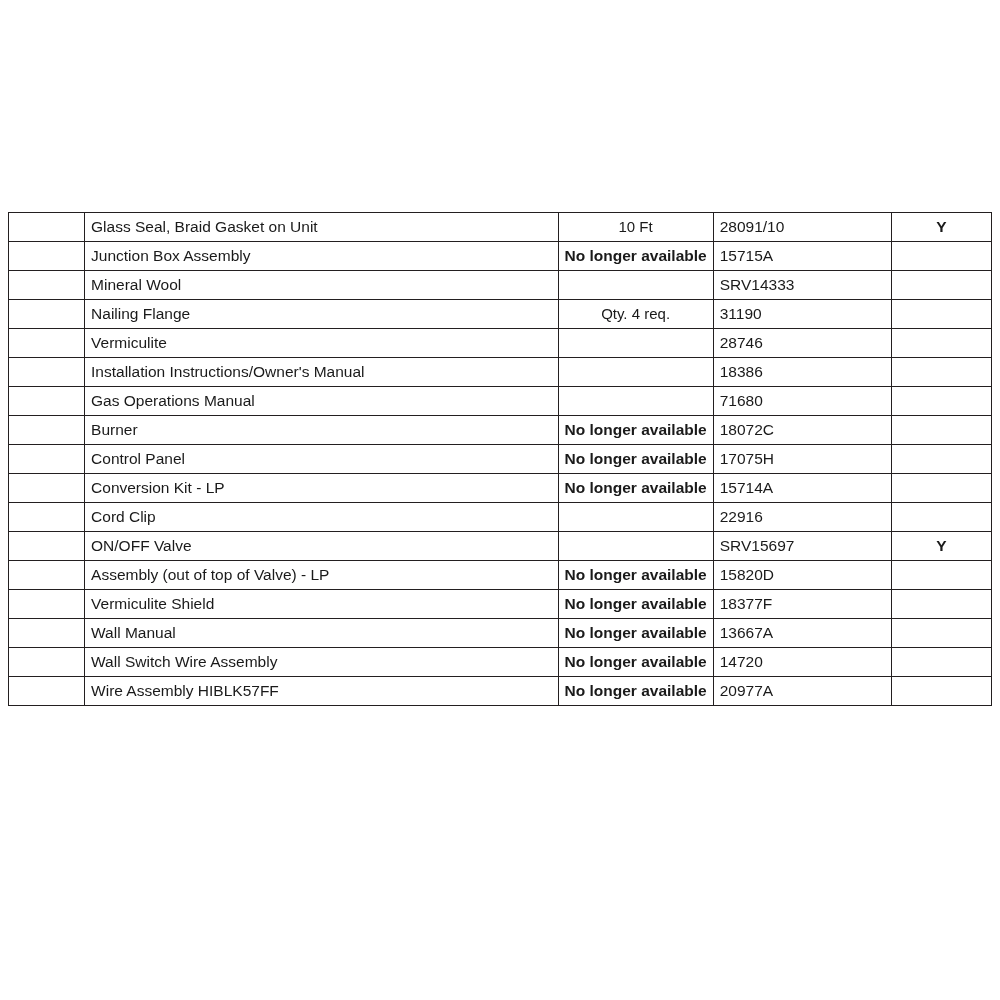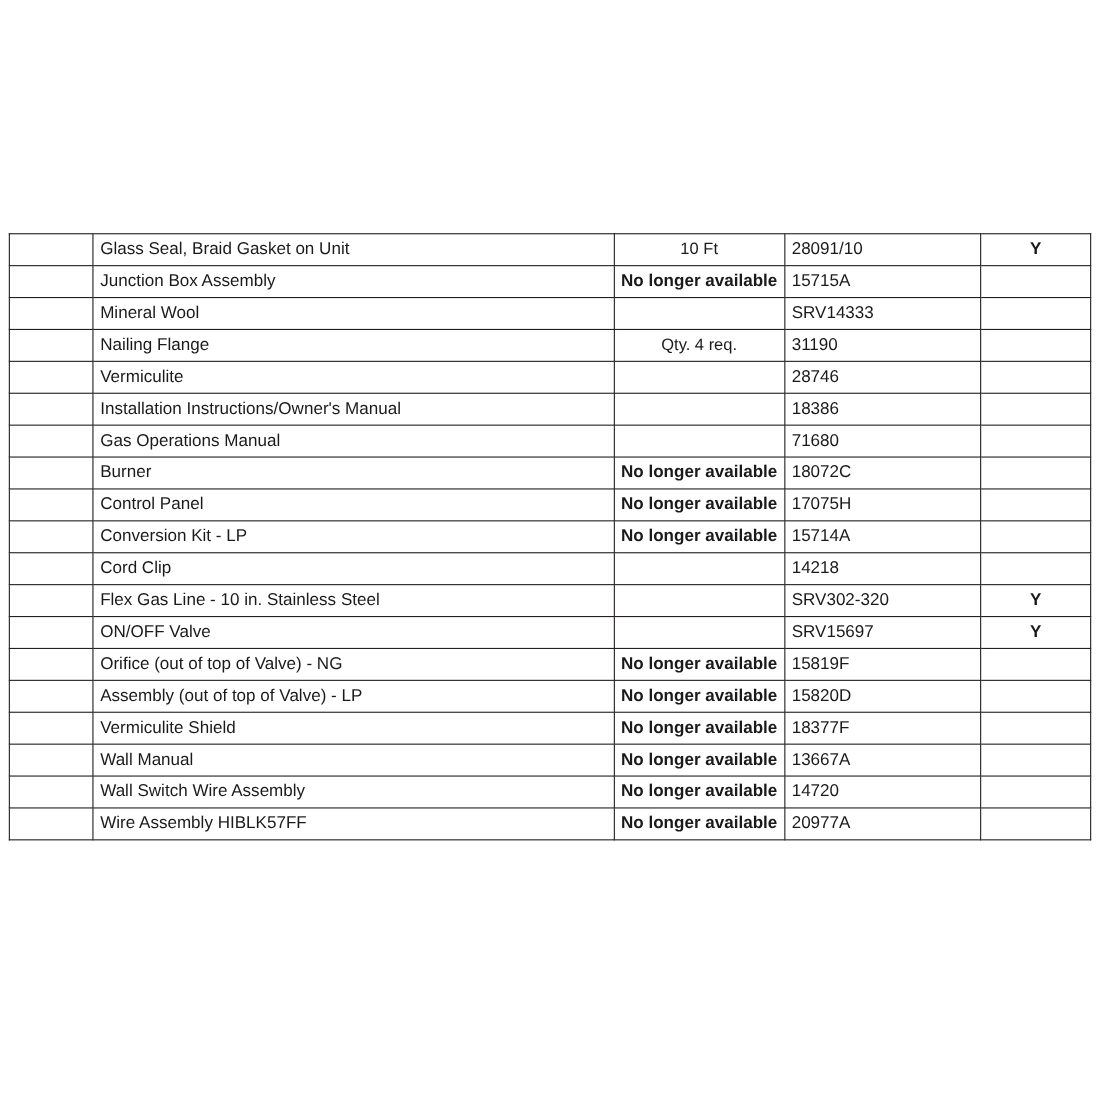--- a/index.html
+++ b/index.html
@@ -139,43 +139,29 @@
             <td class="qty-cell"></td>
             <td class="desc-cell">Conversion Kit - LP</td>
             <td class="note-cell">No longer available</td>
             <td class="part-cell">15714A</td>
             <td class="flag-cell"></td>
           </tr>
           <tr>
             <td class="qty-cell"></td>
             <td class="desc-cell">Cord Clip</td>
             <td class="note-cell plain"></td>
-            <td class="part-cell">14218</td>
+            <td class="part-cell">22916</td>
             <td class="flag-cell"></td>
-          </tr>
-          <tr>
-            <td class="qty-cell"></td>
-            <td class="desc-cell">Flex Gas Line - 10 in. Stainless Steel</td>
-            <td class="note-cell plain"></td>
-            <td class="part-cell">SRV302-320</td>
-            <td class="flag-cell">Y</td>
           </tr>
           <tr>
             <td class="qty-cell"></td>
             <td class="desc-cell">ON/OFF Valve</td>
             <td class="note-cell plain"></td>
             <td class="part-cell">SRV15697</td>
             <td class="flag-cell">Y</td>
-          </tr>
-          <tr>
-            <td class="qty-cell"></td>
-            <td class="desc-cell">Orifice (out of top of Valve) - NG</td>
-            <td class="note-cell">No longer available</td>
-            <td class="part-cell">15819F</td>
-            <td class="flag-cell"></td>
           </tr>
           <tr>
             <td class="qty-cell"></td>
             <td class="desc-cell">Assembly (out of top of Valve) - LP</td>
             <td class="note-cell">No longer available</td>
             <td class="part-cell">15820D</td>
             <td class="flag-cell"></td>
           </tr>
           <tr>
             <td class="qty-cell"></td>

